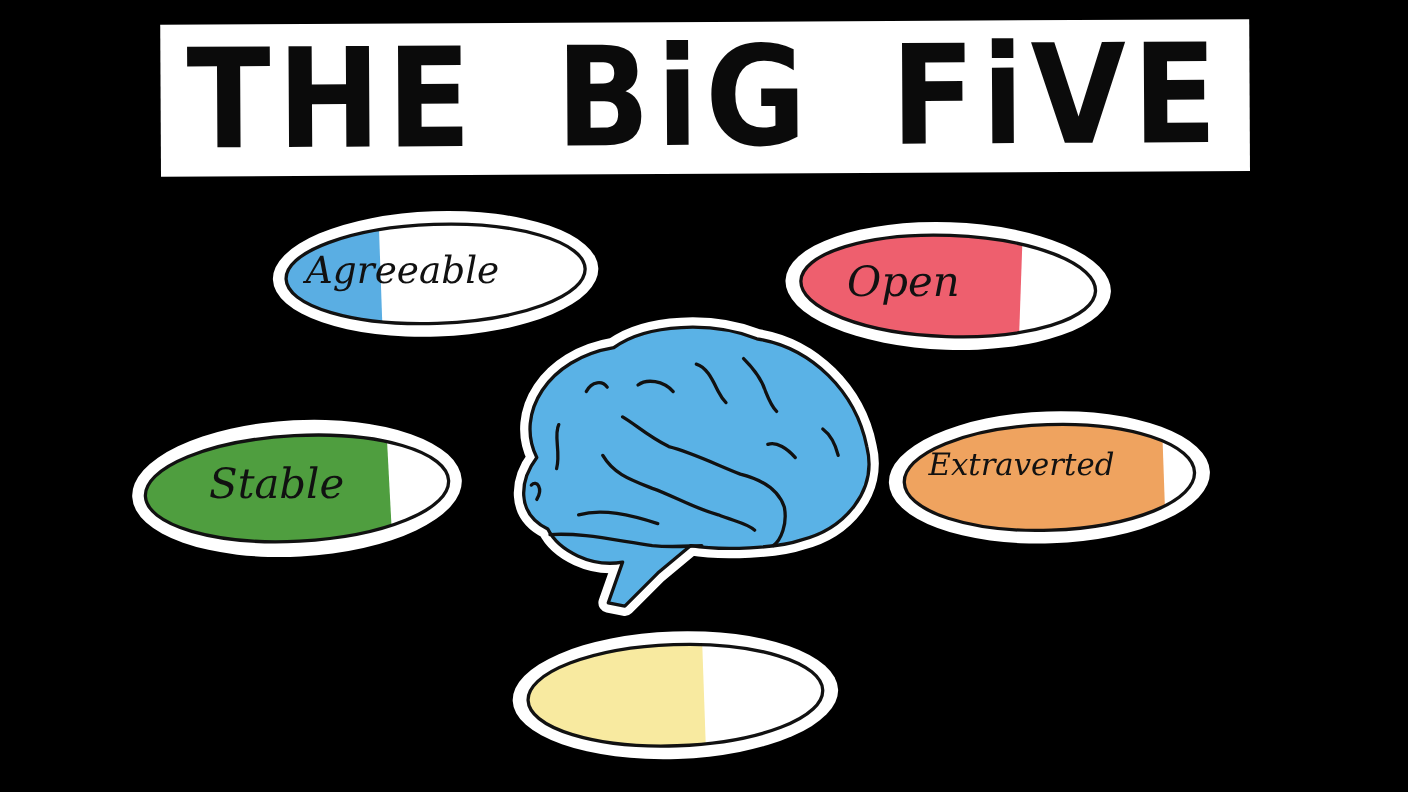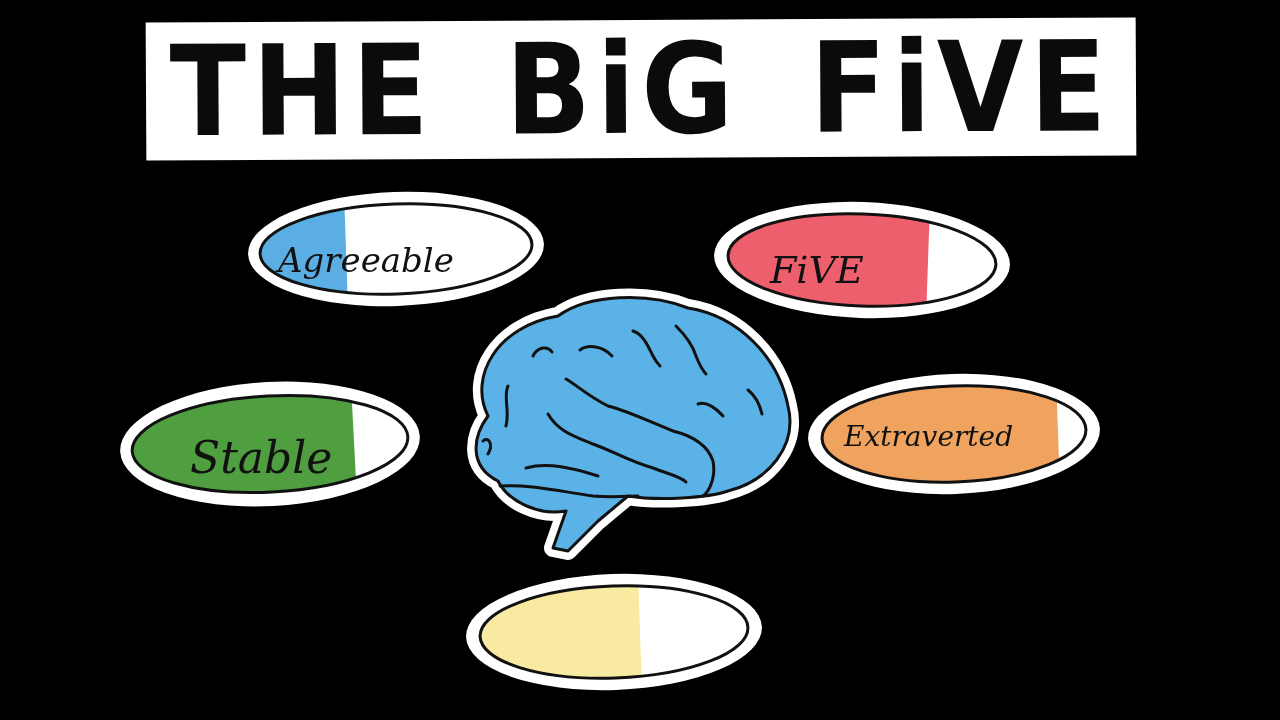--- a/index.html
+++ b/index.html
@@ -5,21 +5,21 @@
   html, body { margin:0; padding:0; }
   body { width:1280px; height:720px; background:#000; position:relative; overflow:hidden;
          font-family:"DejaVu Sans", sans-serif; }
   .title-banner { position:absolute; left:146px; top:20px; width:990px; height:138px; background:#fff;
                   transform:rotate(-0.3deg); display:flex; align-items:center; justify-content:center; }
   .title-text { font-family:"DejaVu Sans", sans-serif; font-weight:900; font-size:112px; letter-spacing:6px;
                 color:#0b0b0b; line-height:1; transform:scaleY(1.12); white-space:nowrap; word-spacing:26px; }
   .trait { position:absolute; }
   .trait svg { position:absolute; left:0; top:0; overflow:visible; }
   .trait-label { position:absolute; font-family:"DejaVu Serif", serif; font-style:italic; color:#111;
-                 white-space:nowrap;margin-top:14px; }
+                 white-space:nowrap; }
   .brain { position:absolute; left:448px; top:286px; width:356px; height:280px; }
 </style>
 </head>
 <body>
 
 <div class="title-banner">
   <div class="title-text">THE BiG FiVE</div>
 </div>
 
 <div class="trait" style="left:248px;top:190px;width:300px;height:120px;">
@@ -46,38 +46,38 @@
           <ellipse cx="148" cy="62" rx="134" ry="46"></ellipse>
         </clipPath>
       </defs>
     <ellipse cx="148" cy="62" rx="148" ry="58" fill="#fff" transform="rotate(2 148 62)"></ellipse>
     <g clip-path="url(#c2)" transform="rotate(2 148 62)">
       <rect x="0" y="0" width="300" height="124" fill="#fff"></rect>
       <rect x="0" y="0" width="214" height="124" fill="#ee5f6e"></rect>
     </g>
     <ellipse cx="148" cy="62" rx="134" ry="46" fill="none" stroke="#111" stroke-width="3" transform="rotate(2 148 62)"></ellipse>
   </svg>
-  <div class="trait-label" style="left:56px;top:36px;font-size:38px;">FiVE</div>
+  <div class="trait-label" style="left:56px;top:36px;font-size:38px;">Open</div>
 </div>
 
 <div class="trait" style="left:120px;top:380px;width:300px;height:130px;">
   <svg width="300" height="130">
     <defs>
         <clipPath id="c3">
           <ellipse cx="150" cy="64" rx="138" ry="48"></ellipse>
         </clipPath>
       </defs>
     <ellipse cx="150" cy="64" rx="150" ry="62" fill="#fff" transform="rotate(-3 150 64)"></ellipse>
     <g clip-path="url(#c3)" transform="rotate(-3 150 64)">
       <rect x="0" y="0" width="300" height="130" fill="#fff"></rect>
       <rect x="0" y="0" width="234" height="130" fill="#4f9e3f"></rect>
     </g>
     <ellipse cx="150" cy="64" rx="138" ry="48" fill="none" stroke="#111" stroke-width="3" transform="rotate(-3 150 64)"></ellipse>
   </svg>
-  <div class="trait-label" style="left:70px;top:38px;font-size:44px;">Stable</div>
+  <div class="trait-label" style="left:70px;top:38px;font-size:38px;">Stable</div>
 </div>
 
 <div class="trait" style="left:808px;top:370px;width:300px;height:130px;">
   <svg width="300" height="130">
     <defs>
         <clipPath id="c4">
           <ellipse cx="146" cy="64" rx="132" ry="48"></ellipse>
         </clipPath>
       </defs>
     <ellipse cx="146" cy="64" rx="146" ry="60" fill="#fff" transform="rotate(-2 146 64)"></ellipse>

